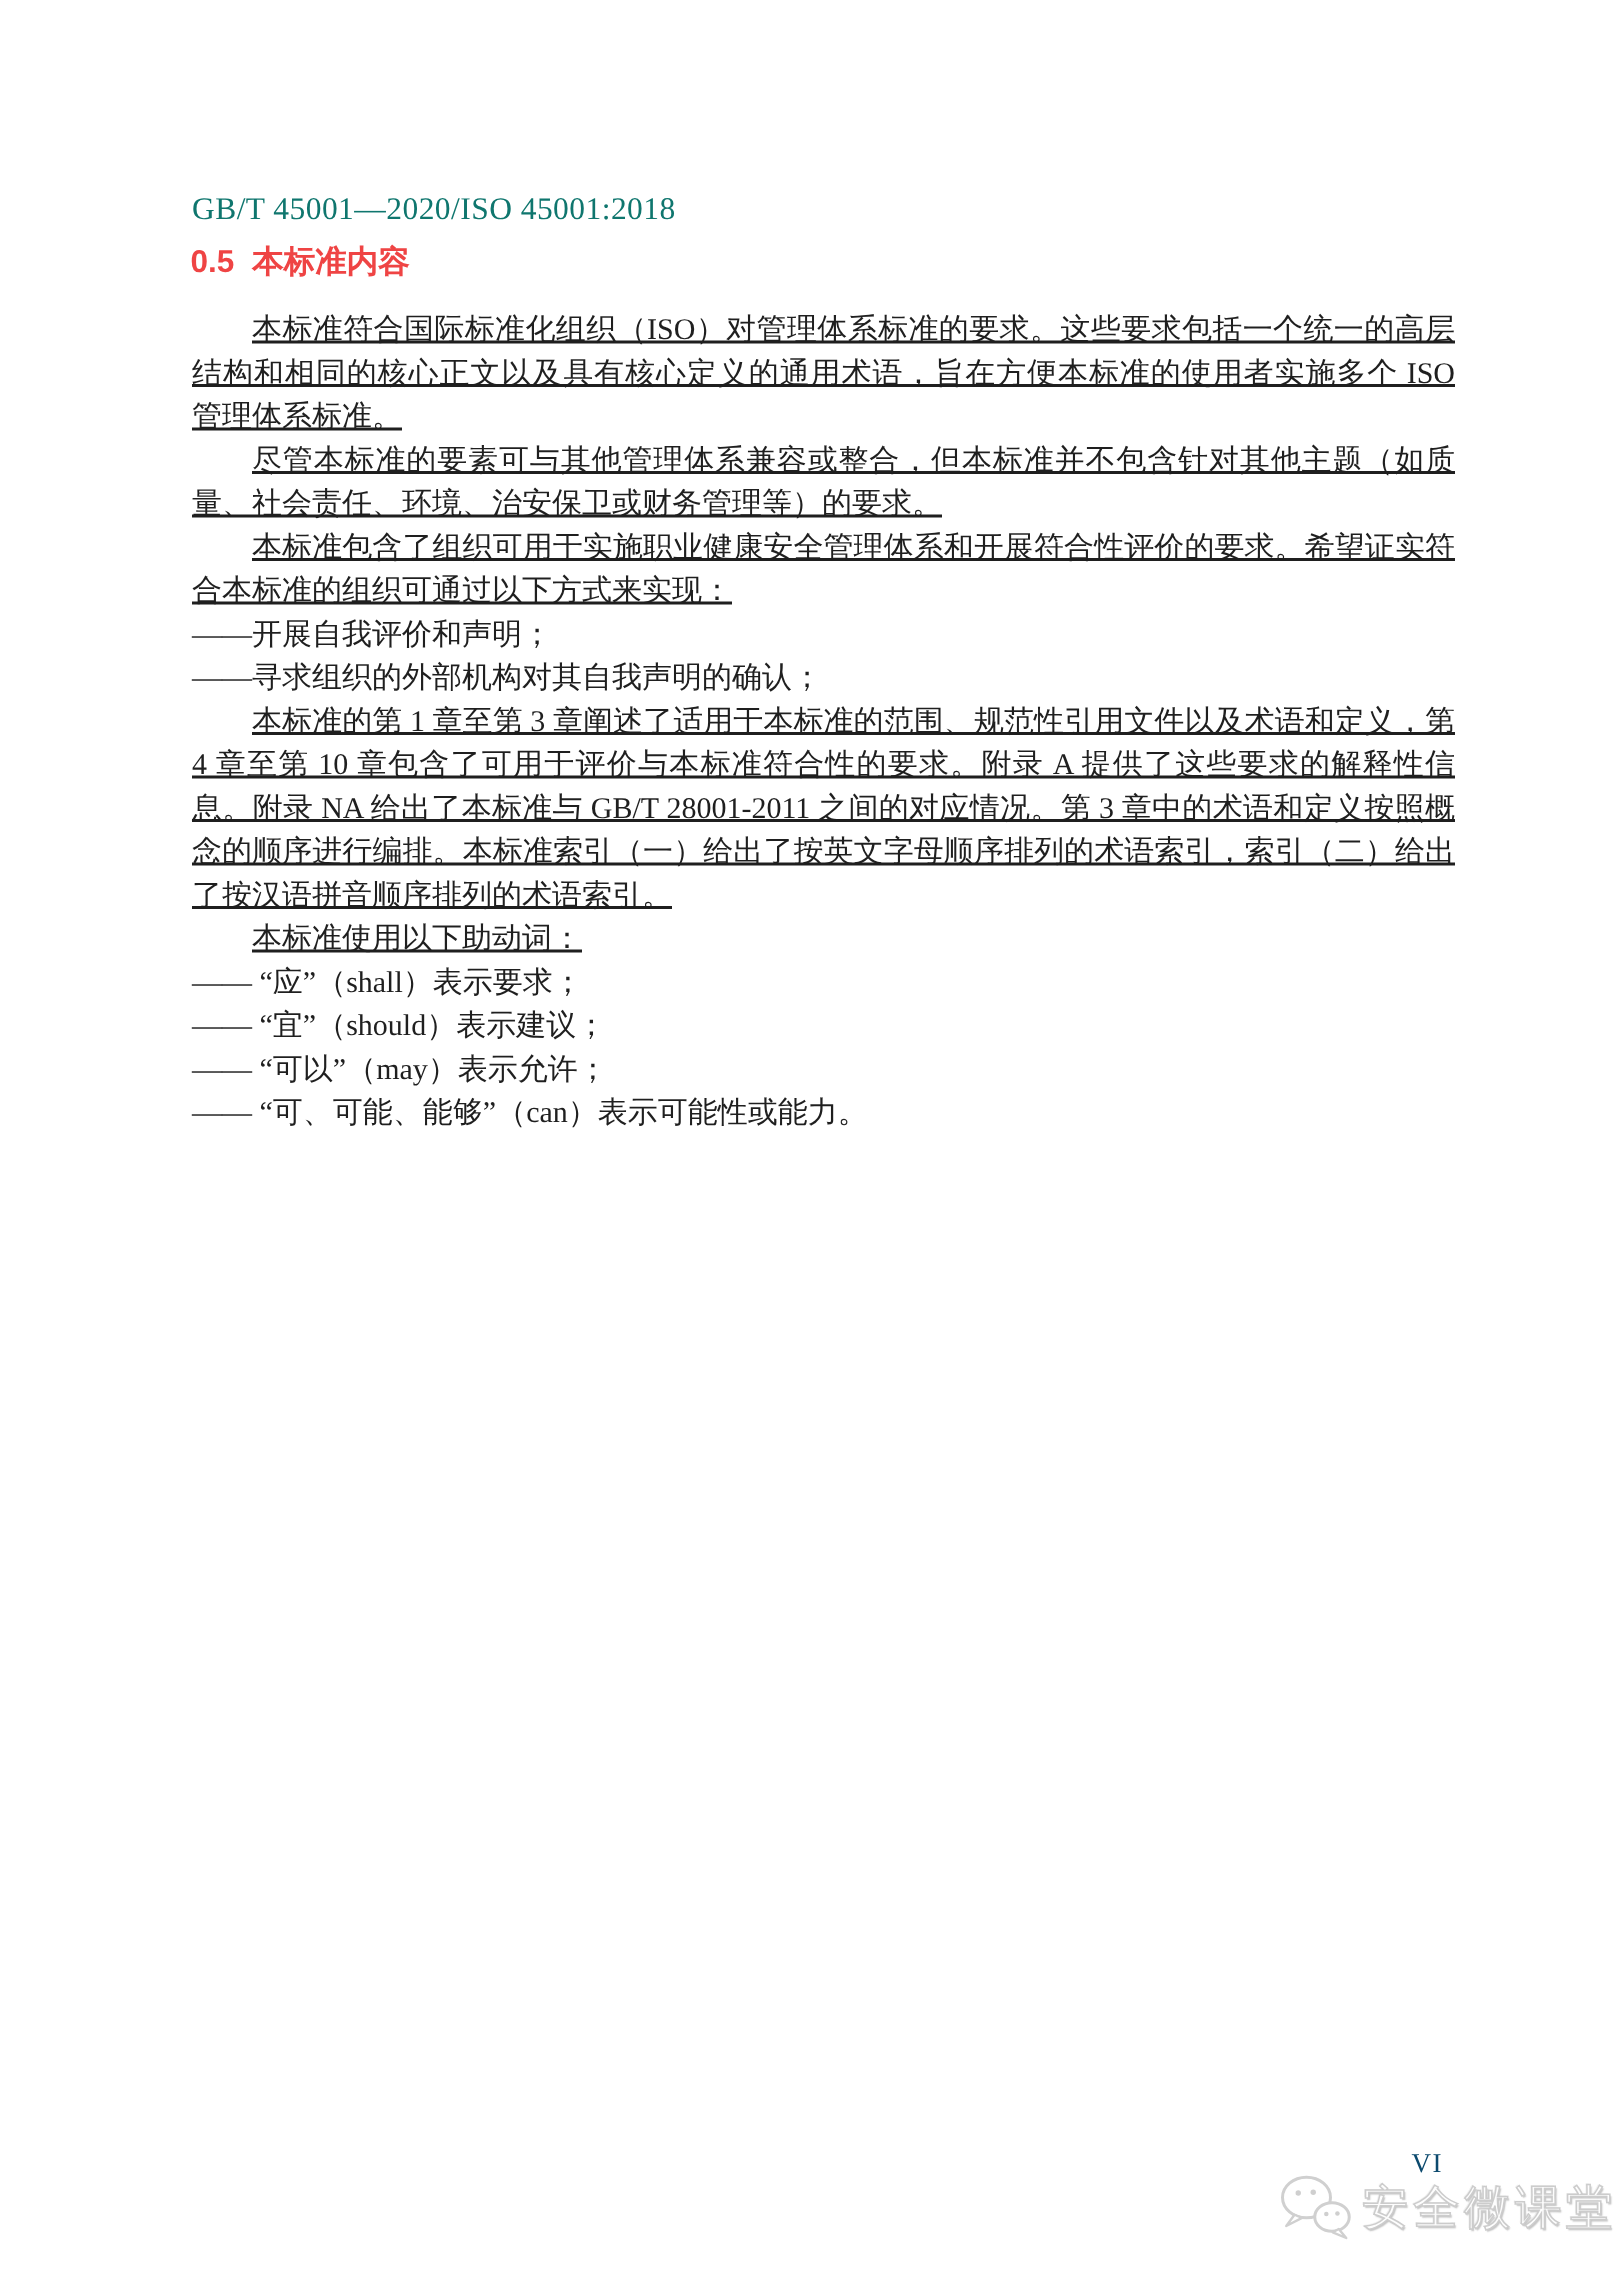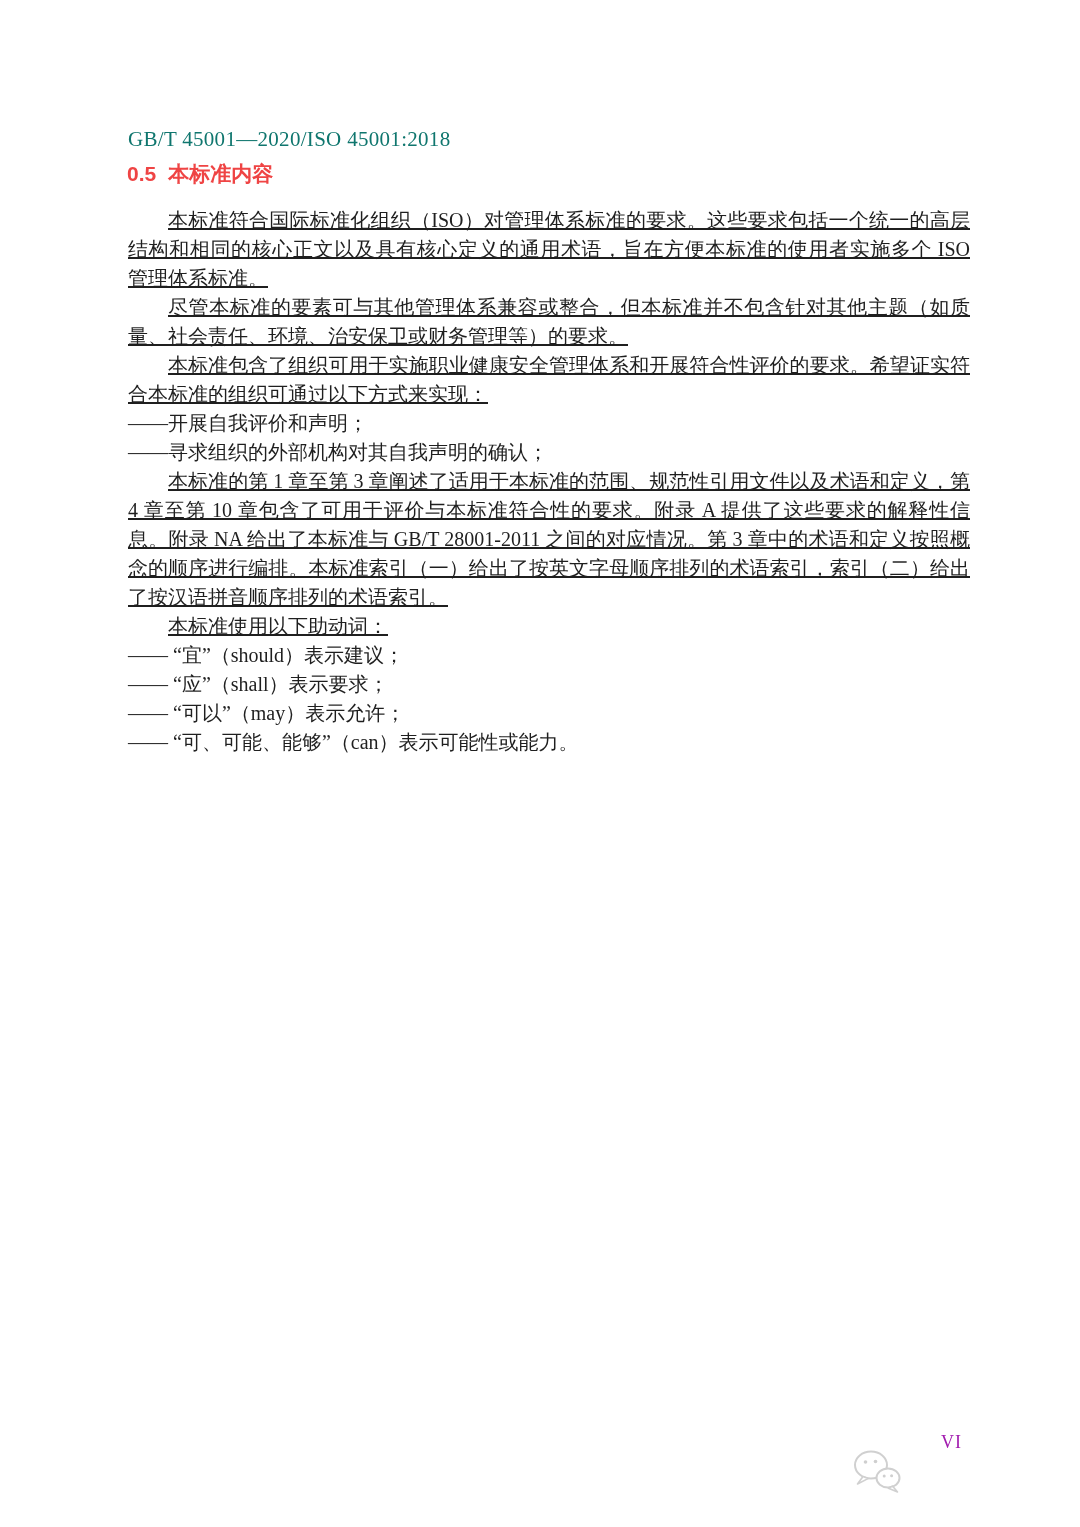--- a/index.html
+++ b/index.html
@@ -64,21 +64,21 @@
   .bullet {
     text-indent: 0;
     padding-left: 2em;
   }
   .page-number {
     position: absolute;
     top: 1432px;
     left: 941px;
     font-size: 18px;
     letter-spacing: 1px;
-    color: #a21caf;
+    color: #0c4a6e;
     text-align: center;
   }
   .watermark {
     position: absolute;
     top: 1449px;
     left: 852px;
     display: flex;
     align-items: center;
     gap: 6px;
     user-select: none;
@@ -110,36 +110,37 @@
   </h2>
 
   <main class="body-text">
     <p class="para">本标准符合国际标准化组织（ISO）对管理体系标准的要求。这些要求包括一个统一的高层结构和相同的核心正文以及具有核心定义的通用术语，旨在方便本标准的使用者实施多个 ISO 管理体系标准。</p>
     <p class="para">尽管本标准的要素可与其他管理体系兼容或整合，但本标准并不包含针对其他主题（如质量、社会责任、环境、治安保卫或财务管理等）的要求。</p>
     <p class="para">本标准包含了组织可用于实施职业健康安全管理体系和开展符合性评价的要求。希望证实符合本标准的组织可通过以下方式来实现：</p>
     <p class="bullet">——开展自我评价和声明；</p>
     <p class="bullet">——寻求组织的外部机构对其自我声明的确认；</p>
     <p class="para">本标准的第 1 章至第 3 章阐述了适用于本标准的范围、规范性引用文件以及术语和定义，第 4 章至第 10 章包含了可用于评价与本标准符合性的要求。附录 A 提供了这些要求的解释性信息。附录 NA 给出了本标准与 GB/T 28001-2011 之间的对应情况。第 3 章中的术语和定义按照概念的顺序进行编排。本标准索引（一）给出了按英文字母顺序排列的术语索引，索引（二）给出了按汉语拼音顺序排列的术语索引。</p>
     <p class="para">本标准使用以下助动词：</p>
+    <p class="bullet">—— “应”（shall）表示要求；</p>
     <p class="bullet">—— “宜”（should）表示建议；</p>
-    <p class="bullet">—— “应”（shall）表示要求；</p>
     <p class="bullet">—— “可以”（may）表示允许；</p>
     <p class="bullet">—— “可、可能、能够”（can）表示可能性或能力。</p>
   </main>
 
   <div class="page-number">VI</div>
 
   <div class="watermark">
     <span class="wm-icon">
       <svg width="50" height="46" viewBox="0 0 50 46" xmlns="http://www.w3.org/2000/svg">
         <ellipse cx="19" cy="16" rx="16" ry="13.5" fill="#ffffff" stroke="#d0d0d0" stroke-width="2"></ellipse>
         <path d="M11 27.5 L5.5 35 L16 29.6 Z" fill="#ffffff" stroke="#d0d0d0" stroke-width="1.6" stroke-linejoin="round"></path>
         <ellipse cx="36" cy="29" rx="11.5" ry="9.5" fill="#ffffff" stroke="#d0d0d0" stroke-width="2"></ellipse>
         <path d="M40.5 37 L45.5 43 L36.5 39.2 Z" fill="#ffffff" stroke="#d0d0d0" stroke-width="1.6" stroke-linejoin="round"></path>
         <circle cx="13.5" cy="13" r="1.8" fill="#cfcfcf"></circle>
         <circle cx="23.5" cy="12.5" r="1.8" fill="#cfcfcf"></circle>
         <circle cx="32.2" cy="27" r="1.5" fill="#cfcfcf"></circle>
         <circle cx="39.6" cy="26.7" r="1.5" fill="#cfcfcf"></circle>
       </svg>
     </span>
+    <span class="wm-text">安全微课堂</span>
   </div>
 
 </div>
 
 </body></html>

